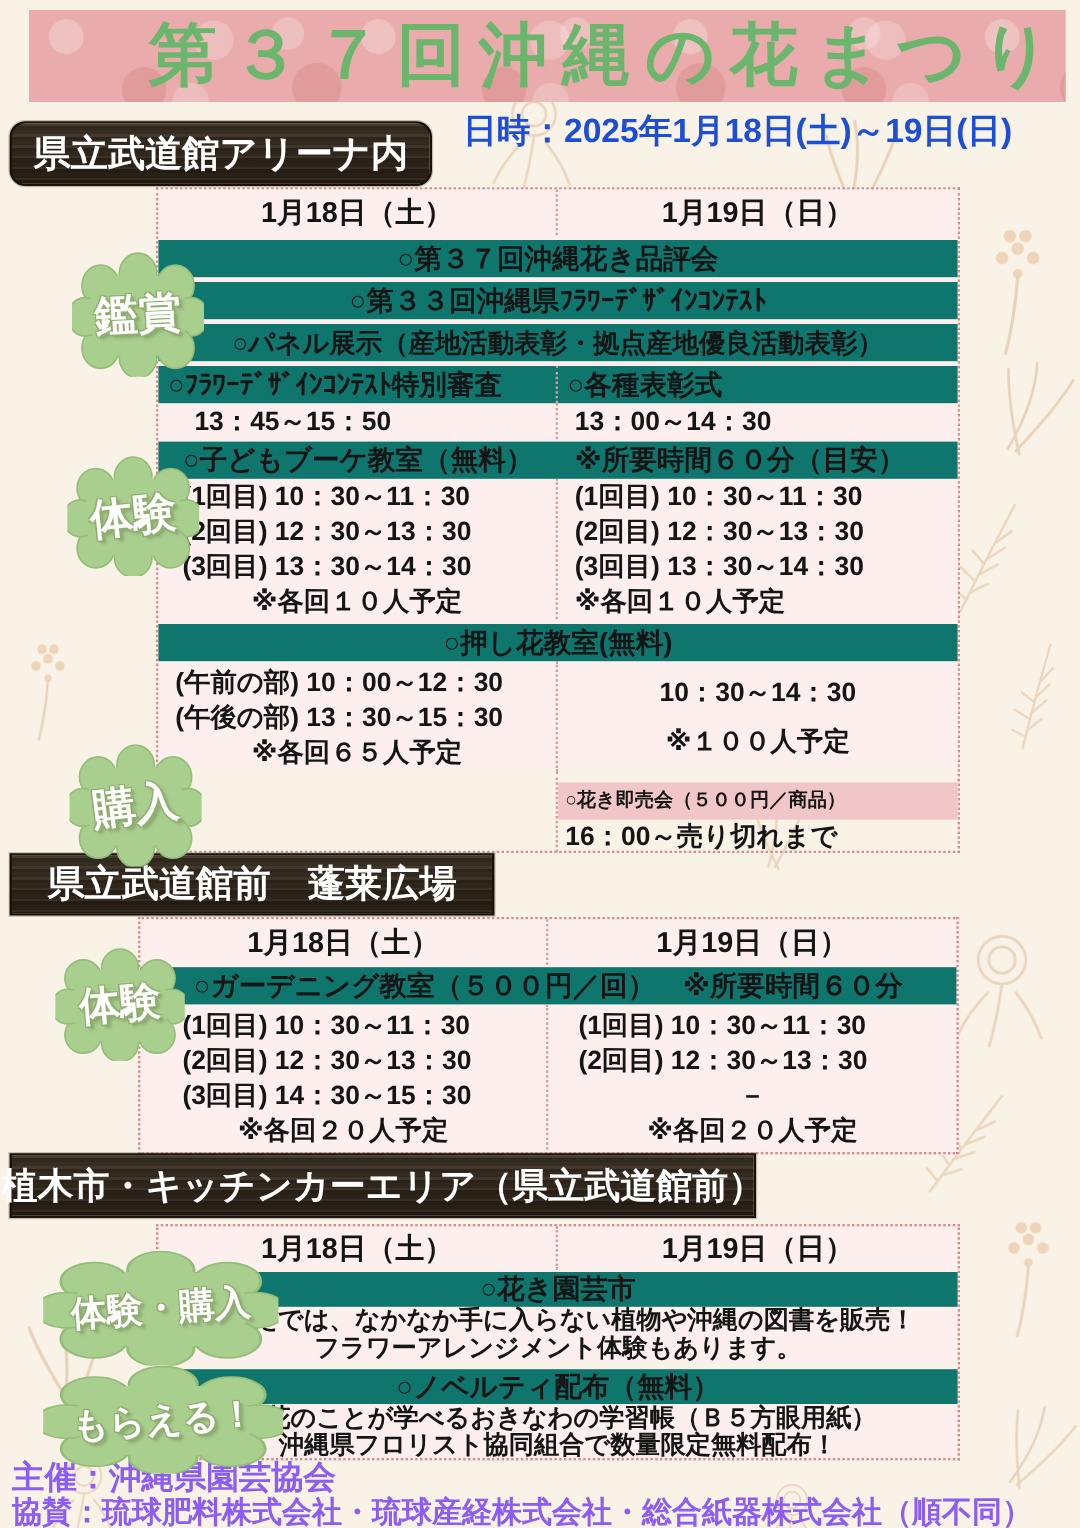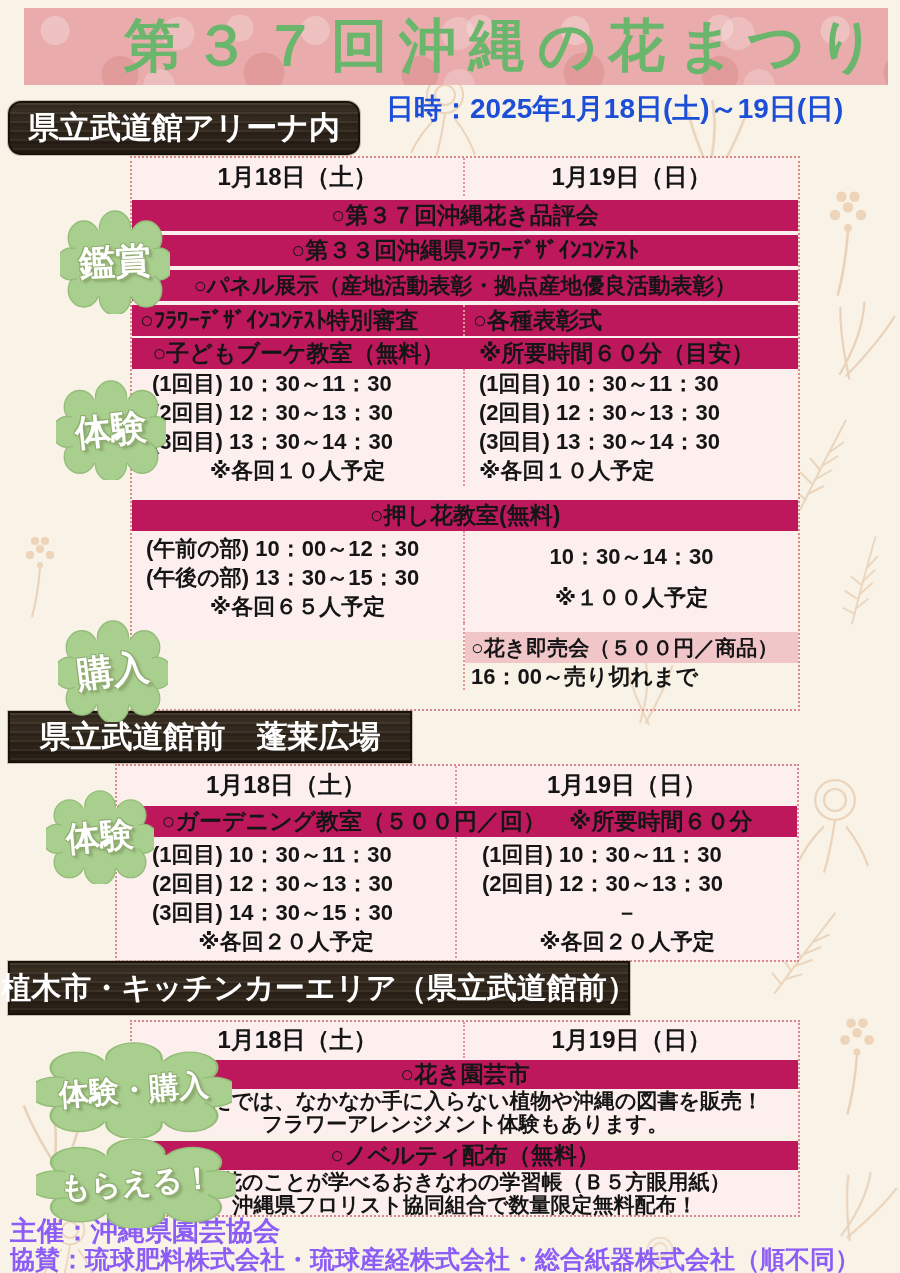--- a/index.html
+++ b/index.html
@@ -49,33 +49,33 @@
   .tbl{position:absolute; z-index:1; border:2px dotted #d9898b;}
   .tbl1{left:130px; top:156px; width:666px; height:551px;}
   .tbl1 .pinkzone{position:absolute; left:0; top:0; right:0; height:482px; background:#fcefee;}
   .tbl2{left:115px; top:764px; width:680px; height:194px; background:#fcefee;}
   .tbl3{left:130px; top:1020px; width:666px; height:193px; background:#fcefee;}
   .row{position:relative; display:flex; z-index:1;}
   .cell{width:50%; box-sizing:border-box; display:flex; align-items:center;}
   .cell.center{justify-content:center;}
   .cell.divided{border-right:2px dotted #e09898;}
   .r-date{height:38px; font-size:24px;}
-  .band{background:#be185d;}
+  .band{background:#0f766e;}
   .r-band{height:31px; margin-top:4px; align-items:center; justify-content:center; font-size:23px;}
   .r-band.sm{font-size:22px;}
   .r-times{height:30px; font-size:22px;}
   .lines{flex-direction:column; align-items:stretch; justify-content:flex-start;}
   .tline{height:29px; line-height:29px; font-size:22px; white-space:nowrap;}
   .tcenter{text-align:center; padding-left:0 !important;}
   .pl8{padding-left:8px;} .pl14{padding-left:14px;} .pl20{padding-left:20px;}
   .pl25{padding-left:25px;} .pl30{padding-left:30px;} .pl35{padding-left:35px;}
   .r-h{height:117px;}
   .r-osh{height:92px;}
   .r-buy{height:67px;}
-  .sale-band{height:31px; margin-top:9px; background:#f0c6c9; display:flex; align-items:center; font-size:21px; padding-left:6px;}
+  .sale-band{height:31px; margin-top:9px; background:#f0c6c9; display:flex; align-items:center; font-size:16px; padding-left:6px;}
   .sale-time{height:27px; line-height:27px; font-size:22px; padding-left:6px;}
   .desc{flex-direction:column; justify-content:center; text-align:center; font-size:21px; line-height:23px;}
   .spacer{background:#f9f2e6;}
   
   .blob{position:absolute; z-index:3; display:flex; align-items:center; justify-content:center;}
   .blob svg{position:absolute; inset:0; width:100%; height:100%;}
   .blob span{
     position:relative; color:#fff; font-weight:700; white-space:nowrap;
     text-shadow:2px 2px 0 #8fae6f,-1px -1px 0 #8fae6f,1px -1px 0 #8fae6f,-1px 1px 0 #8fae6f,3px 3px 3px rgba(90,110,70,.45);
   }
@@ -164,39 +164,43 @@
       <div class="cell center divided">1月18日（土）</div>
       <div class="cell center">1月19日（日）</div>
     </div>
     <div class="row band r-band">○第３７回沖縄花き品評会</div>
     <div class="row band r-band">○第３３回沖縄県ﾌﾗﾜｰﾃﾞｻﾞｲﾝｺﾝﾃｽﾄ</div>
     <div class="row band r-band sm">○パネル展示（産地活動表彰・拠点産地優良活動表彰）</div>
     <div class="row band r-band" style="margin-top:4px; font-size:23px;">
       <div class="cell pl8 divided">○ﾌﾗﾜｰﾃﾞｻﾞｲﾝｺﾝﾃｽﾄ特別審査</div>
       <div class="cell pl8">○各種表彰式</div>
     </div>
+    <div class="row r-times">
+      <div class="cell pl30 divided">13：45～15：50</div>
+      <div class="cell pl14">13：00～14：30</div>
+    </div>
     <div class="row band r-band" style="margin-top:2px; font-size:23px;">
       <div class="cell center">○子どもブーケ教室（無料）</div>
       <div class="cell pl14">※所要時間６０分（目安）</div>
     </div>
     <div class="row r-h">
       <div class="cell lines divided">
         <div class="tline pl20">(1回目) 10：30～11：30</div>
         <div class="tline pl20">(2回目) 12：30～13：30</div>
         <div class="tline pl20">(3回目) 13：30～14：30</div>
         <div class="tline tcenter">※各回１０人予定</div>
       </div>
       <div class="cell lines">
         <div class="tline pl14">(1回目) 10：30～11：30</div>
         <div class="tline pl14">(2回目) 12：30～13：30</div>
         <div class="tline pl14">(3回目) 13：30～14：30</div>
         <div class="tline pl14">※各回１０人予定</div>
       </div>
     </div>
-    <div class="row band r-band" style="margin-top:14px; font-size:23px;">
+    <div class="row band r-band" style="margin-top:4px; font-size:23px;">
       <div class="cell center">○押し花教室(無料)</div>
     </div>
     <div class="row r-osh">
       <div class="cell lines divided" style="justify-content:center;">
         <div class="tline pl14">(午前の部) 10：00～12：30</div>
         <div class="tline pl14">(午後の部) 13：30～15：30</div>
         <div class="tline tcenter">※各回６５人予定</div>
       </div>
       <div class="cell lines" style="justify-content:space-evenly;">
         <div class="tline tcenter">10：30～14：30</div>

